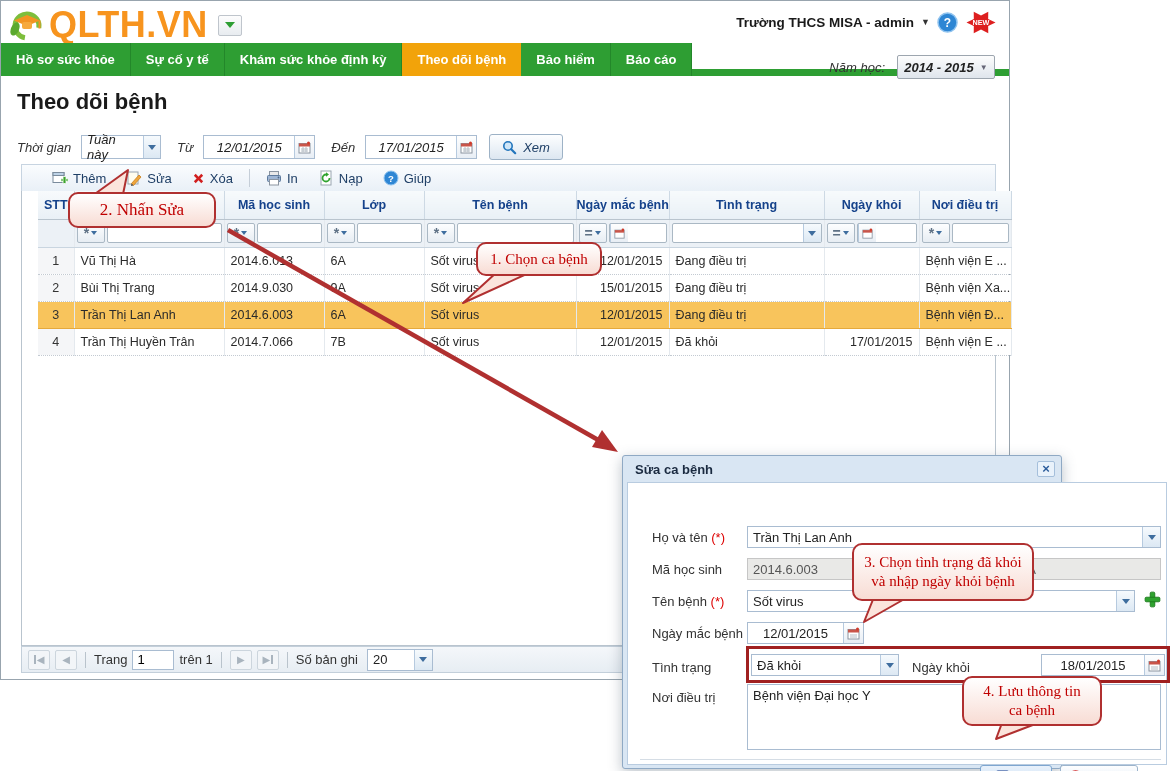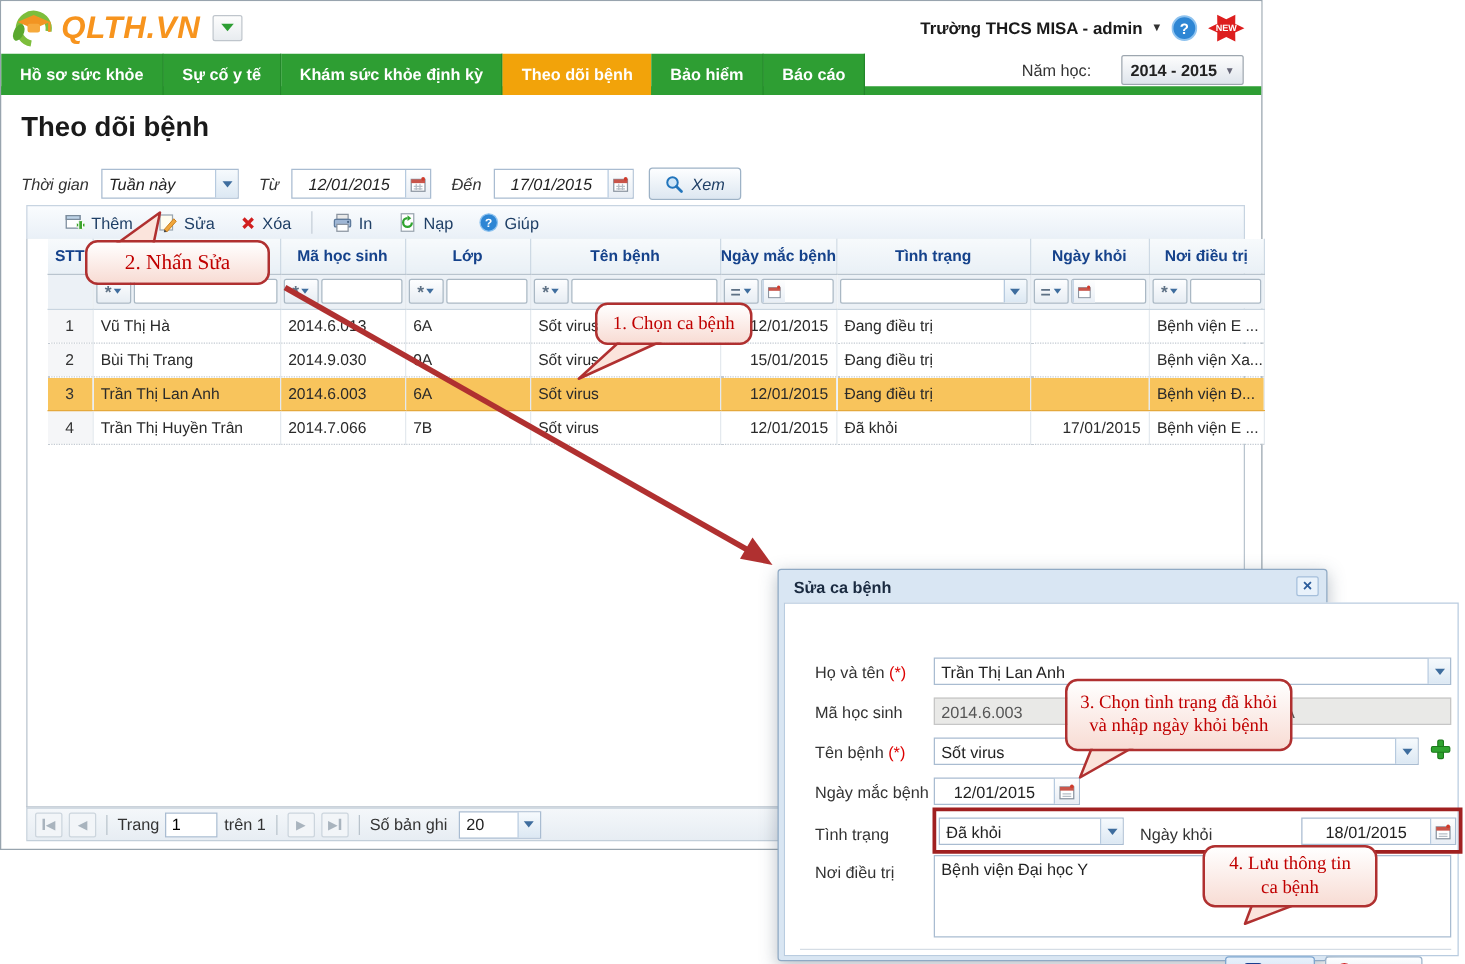--- a/index.html
+++ b/index.html
@@ -6,37 +6,37 @@
   html,body { width:1172px; height:771px; background:#fff; overflow:hidden;
     font-family:"Liberation Sans", sans-serif; }
 
   
   .app { position:absolute; left:0; top:0; width:1010px; height:680px;
     background:#fff; border:1px solid #98a4ae; }
 
   
   .topbar { position:absolute; left:0; top:0; width:100%; height:42px; background:#fff; }
   .logo-wrap { position:absolute; left:8px; top:3px; display:flex; align-items:center; }
-  .logo-text { font-size:25px; font-weight:bold; color:#f7941e; letter-spacing:.5px; margin-left:4px;font-style:italic; }
+  .logo-text { font-size:36px; font-weight:bold; color:#f7941e; letter-spacing:.5px; margin-left:4px; }
   .logo-drop { width:24px; height:21px; margin-left:10px; border:1px solid #bfc5cc; border-radius:2px;
     background:linear-gradient(#fdfdfd,#e8ecf0); display:flex; align-items:center; justify-content:center; }
   .tri-down-green { width:0; height:0; border-left:5px solid transparent; border-right:5px solid transparent;
     border-top:6px solid #2e9e33; }
   .account { position:absolute; right:12px; top:0; height:42px; display:flex; align-items:center; gap:7px;margin-left:18px; }
   .account-name { font-size:13.5px; font-weight:bold; color:#1a1a1a; }
   .caret { font-size:9px; color:#333; }
 
   
   .tabbar { position:absolute; left:0; top:42px; width:100%; height:33px; background:#fff; }
   .tab-strip { position:absolute; left:0; bottom:0; width:100%; height:7px; background:#2e9e33; }
   .tabs { position:absolute; left:0; top:0; height:33px; display:flex; }
   .tab { height:33px; padding:0 15px; display:flex; align-items:center; background:#2e9e33;
     color:#fff; font-size:13px; font-weight:bold; border-right:1px solid #23872a; cursor:pointer; }
   .tab.active { background:#f2a30a; border-right:none; }
-  .year-box { position:absolute; right:14px; top:1px; display:flex; align-items:center; gap:24px; }
+  .year-box { position:absolute; right:14px; top:12px; display:flex; align-items:center; gap:12px;font-style:italic; }
   .year-label { font-size:13px; color:#333; }
   .year-btn { width:98px; height:24px; border:1px solid #9da6af; border-radius:2px;
     background:linear-gradient(#fdfdfd,#dfe5ec); display:flex; align-items:center; justify-content:center;
     gap:6px; font-size:13px; font-weight:bold; color:#222; cursor:pointer; }
   .year-btn .caret { color:#667; font-size:8px; }
 
   
   .page-title { position:absolute; left:16px; top:88px; font-size:22px; font-weight:bold; color:#1a1a1a; }
 
   .filterbar { position:absolute; left:16px; top:133px; display:flex; align-items:center; font-size:13px; color:#333;font-style:italic; }
@@ -192,21 +192,21 @@
         <span>2014 - 2015</span>
           <span class="caret">▼</span>
       </span>
     </div>
   </div>
 
   <div class="page-title">Theo dõi bệnh</div>
 
   <div class="filterbar">
     <span style="margin-right:10px;">Thời gian</span>
-    <span class="fld" style="width:110px;">
+    <span class="fld" style="width:80px;">
       <span class="val">Tuần này</span>
         <span style="flex:1"></span>
       <span class="trigger">
           <span class="tri-blue"></span>
         </span>
     </span>
     <span style="margin:0 10px 0 16px;">Từ</span>
     <span class="fld" style="width:112px;">
       <span class="val c" style="flex:1; justify-content:center;">12/01/2015</span>
       <span class="cal-btn">

